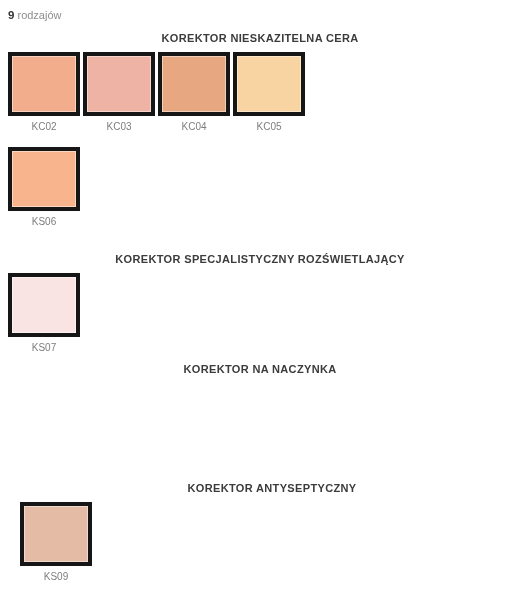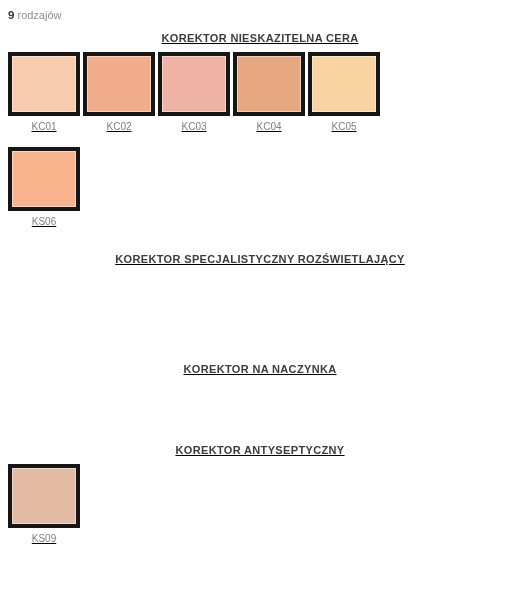--- a/index.html
+++ b/index.html
@@ -40,21 +40,20 @@
     color: #8d8d8d;
     font-weight: normal;
     text-align: center;
   }
 
   
   .group {
     position: absolute;
     left: 0;
     width: 448px;
-    text-decoration: underline;
   }
 
   .group-title {
     width: 520px;
     text-align: center;
     font-size: 11px;
     font-weight: bold;
     letter-spacing: 0.35px;
     color: #3b3b3b;
     text-transform: uppercase;
@@ -118,26 +117,20 @@
 
   <div class="count-line">
     <span class="count-num">9</span><span>&nbsp;</span><span class="count-word">rodzajów</span>
   </div>
 
   <div id="groups-container">
       <div class="group" style="top: 30px;">
         <div class="group-title">KOREKTOR NIESKAZITELNA CERA</div>
         <div class="swatch-row">
           <div class="swatch-cell">
-            <div class="swatch-box" style="background: rgb(248, 203, 175);">
-              <div class="inner-hilite"></div>
-            </div>
-            <div class="swatch-label">KC01</div>
-          </div>
-          <div class="swatch-cell">
             <div class="swatch-box" style="background: rgb(242, 174, 140);">
               <div class="inner-hilite"></div>
             </div>
             <div class="swatch-label">KC02</div>
           </div>
           <div class="swatch-cell">
             <div class="swatch-box" style="background: rgb(239, 179, 165);">
               <div class="inner-hilite"></div>
             </div>
             <div class="swatch-label">KC03</div>
@@ -161,25 +154,33 @@
           <div class="swatch-cell">
             <div class="swatch-box" style="background: rgb(248, 180, 140);">
               <div class="inner-hilite"></div>
             </div>
             <div class="swatch-label">KS06</div>
           </div>
         </div>
       </div>
       <div class="group" style="top: 251px;">
         <div class="group-title">KOREKTOR SPECJALISTYCZNY ROZŚWIETLAJĄCY</div>
+        <div class="swatch-row">
+          <div class="swatch-cell">
+            <div class="swatch-box" style="background: rgb(250, 227, 227);">
+              <div class="inner-hilite"></div>
+            </div>
+            <div class="swatch-label">KS07</div>
+          </div>
+        </div>
       </div>
       <div class="group" style="top: 361px;">
         <div class="group-title">KOREKTOR NA NACZYNKA</div>
       </div>
-      <div class="group" style="top: 442px;">
+      <div class="group" style="top: 480px; margin-left: 12px;">
         <div class="group-title">KOREKTOR ANTYSEPTYCZNY</div>
         <div class="swatch-row">
           <div class="swatch-cell">
             <div class="swatch-box" style="background: rgb(228, 188, 165);">
               <div class="inner-hilite"></div>
             </div>
             <div class="swatch-label">KS09</div>
           </div>
         </div>
       </div>

